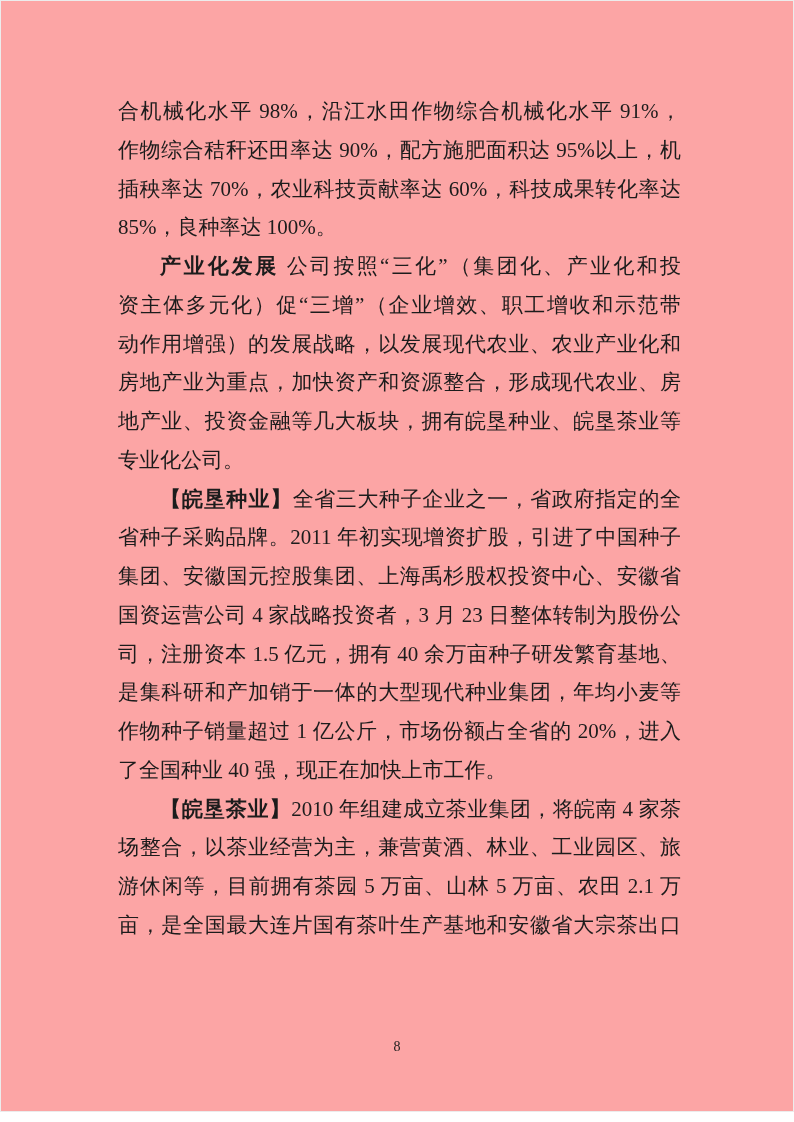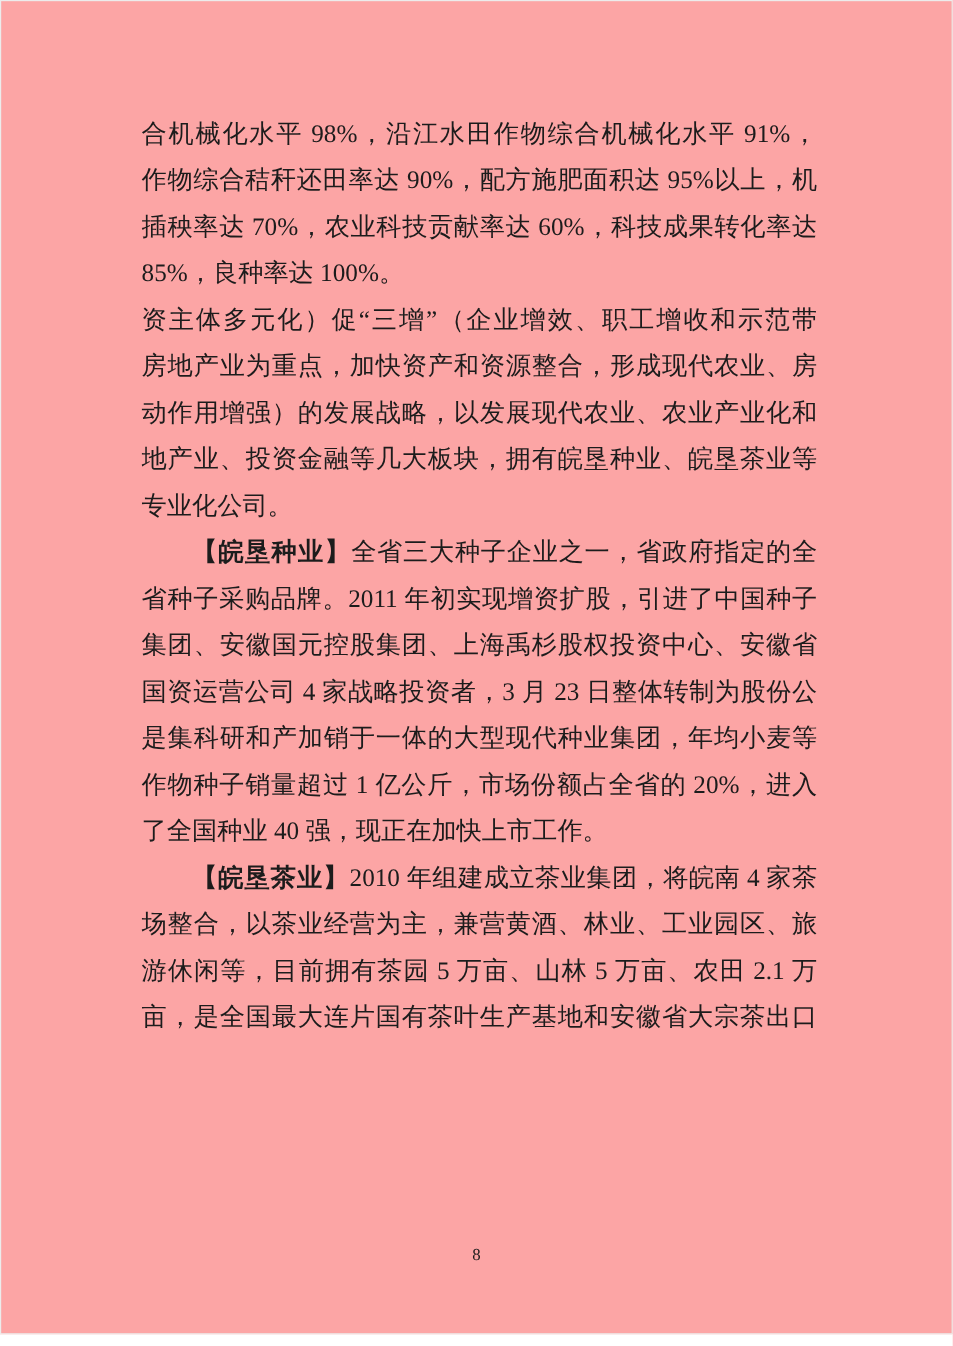--- a/index.html
+++ b/index.html
@@ -62,31 +62,33 @@
 
 <div class="page">
   <div class="text-block">
       <div class="paragraph">
         <div class="line">合机械化水平 98%，沿江水田作物综合机械化水平 91%，</div>
         <div class="line">作物综合秸秆还田率达 90%，配方施肥面积达 95%以上，机</div>
         <div class="line">插秧率达 70%，农业科技贡献率达 60%，科技成果转化率达</div>
         <div class="line last">85%，良种率达 100%。</div>
       </div>
       <div class="paragraph">
+        <div class="line indent"><span class="bold-lead">产业化发展</span> 公司按照“三化”（集团化、产业化和投</div>
         <div class="line">资主体多元化）促“三增”（企业增效、职工增收和示范带</div>
+        <div class="line">动作用增强）的发展战略，以发展现代农业、农业产业化和</div>
         <div class="line">房地产业为重点，加快资产和资源整合，形成现代农业、房</div>
-        <div class="line">动作用增强）的发展战略，以发展现代农业、农业产业化和</div>
         <div class="line">地产业、投资金融等几大板块，拥有皖垦种业、皖垦茶业等</div>
         <div class="line last">专业化公司。</div>
       </div>
       <div class="paragraph">
         <div class="line indent"><span class="bold-lead">【皖垦种业】</span>全省三大种子企业之一，省政府指定的全</div>
         <div class="line">省种子采购品牌。2011 年初实现增资扩股，引进了中国种子</div>
         <div class="line">集团、安徽国元控股集团、上海禹杉股权投资中心、安徽省</div>
         <div class="line">国资运营公司 4 家战略投资者，3 月 23 日整体转制为股份公</div>
+        <div class="line">司，注册资本 1.5 亿元，拥有 40 余万亩种子研发繁育基地、</div>
         <div class="line">是集科研和产加销于一体的大型现代种业集团，年均小麦等</div>
         <div class="line">作物种子销量超过 1 亿公斤，市场份额占全省的 20%，进入</div>
         <div class="line last">了全国种业 40 强，现正在加快上市工作。</div>
       </div>
       <div class="paragraph">
         <div class="line indent"><span class="bold-lead">【皖垦茶业】</span>2010 年组建成立茶业集团，将皖南 4 家茶</div>
         <div class="line">场整合，以茶业经营为主，兼营黄酒、林业、工业园区、旅</div>
         <div class="line">游休闲等，目前拥有茶园 5 万亩、山林 5 万亩、农田 2.1 万</div>
         <div class="line">亩，是全国最大连片国有茶叶生产基地和安徽省大宗茶出口</div>
       </div>

